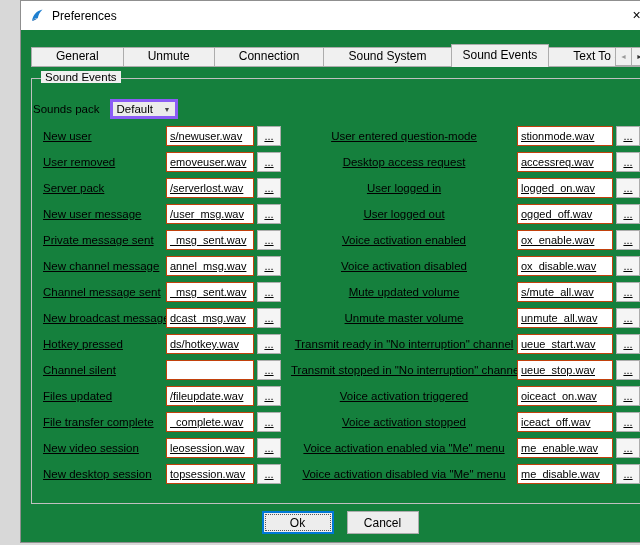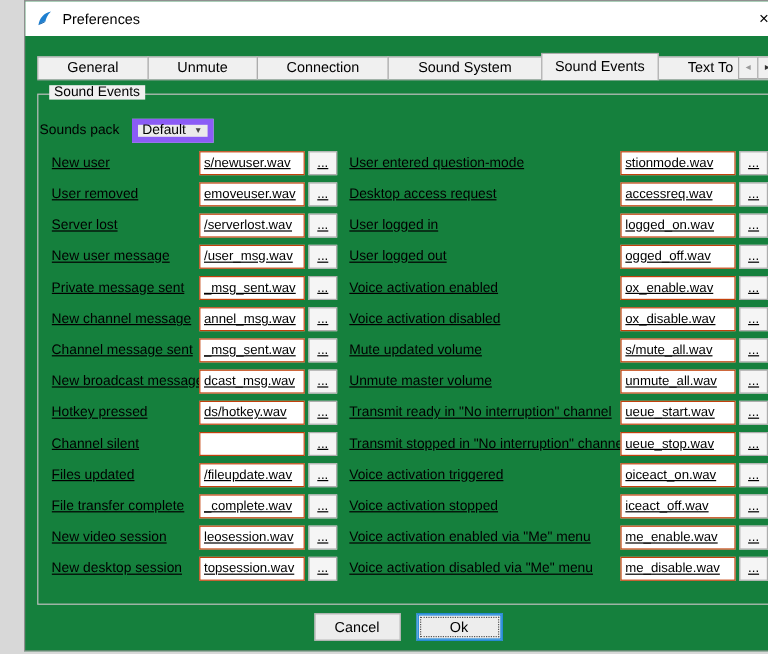--- a/index.html
+++ b/index.html
@@ -22,29 +22,29 @@
   .tab.active{height:23px;line-height:21px;margin-bottom:0;padding:0 11px;position:relative;z-index:2;background:#f0f0f0;}
   .tab-scroll{position:absolute;right:11px;top:46px;height:19px;display:flex;z-index:3;}
   .tsbtn{box-sizing:border-box;width:17px;height:19px;border:1px solid #acacac;background:#f0f0f0;
          font-size:7px;line-height:17px;text-align:center;color:#333;}
   .tsbtn.left{color:#9a9a9a;margin-right:-1px;}
   
   .groupbox{position:absolute;left:10px;right:10px;top:77px;height:424px;border:1px solid #c0c0c0;}
   .grouplabel{position:absolute;top:-8px;left:9px;background:#f0f0f0;padding:0 4px;font-size:11.5px;}
   .packrow{position:absolute;top:20px;left:1px;height:20px;display:flex;align-items:center;}
   .packlabel{font-size:11.5px;margin-right:10px;}
-  .combo{box-sizing:border-box;width:68px;height:20px;border:5px solid #8b5cf6;background:#ebebeb;
+  .combo{box-sizing:border-box;width:68px;height:20px;border:3px solid #8b5cf6;background:#ebebeb;
          display:flex;align-items:center;justify-content:space-between;padding:0 4px;font-size:11.5px;cursor:default;}
   .combo-arrow{font-size:7px;color:#444;}
   
   .ev-grid{position:absolute;top:44px;left:11px;right:5px;}
   .ev-row{height:26px;display:flex;align-items:center;text-decoration:underline;}
   .ev-label{font-size:11.5px;white-space:nowrap;overflow:hidden;}
   .ev-label.left{width:123px;}
-  .ev-label.right{width:226px;margin-left:10px;}
+  .ev-label.right{width:226px;margin-left:10px;text-align:center;}
   .ev-input{box-sizing:border-box;height:20px;border:1px solid #c2410c;background:#ffffff;
             font-family:"Liberation Sans",sans-serif;font-size:11px;padding:1px 3px;}
   .ev-input.lin{width:88px;}
   .ev-input.rin{width:96px;}
   .browse-btn{box-sizing:border-box;width:24px;height:20px;margin-left:3px;border:1px solid #adadad;background:#f5f5f5;
               font-family:"Liberation Sans",sans-serif;font-size:11px;line-height:10px;text-align:center;padding:0;cursor:default;}
   
   .footer{position:absolute;left:0;right:0;bottom:8px;display:flex;justify-content:center;gap:13px;}
   .btn{box-sizing:border-box;width:72px;height:23px;border:1px solid #adadad;background:#ededed;
        font-family:"Liberation Sans",sans-serif;font-size:12px;cursor:default;}
@@ -104,21 +104,21 @@
         </div>
         <div class="ev-row">
           <span class="ev-label left">User removed</span>
           <input class="ev-input lin" type="text" value="emoveuser.wav" style="">
           <button class="browse-btn">...</button>
           <span class="ev-label right">Desktop access request</span>
           <input class="ev-input rin" type="text" value="accessreq.wav" style="">
           <button class="browse-btn">...</button>
         </div>
         <div class="ev-row">
-          <span class="ev-label left">Server lost</span>
+          <span class="ev-label left">Server pack</span>
           <input class="ev-input lin" type="text" value="/serverlost.wav" style="">
           <button class="browse-btn">...</button>
           <span class="ev-label right">User logged in</span>
           <input class="ev-input rin" type="text" value="logged_on.wav" style="">
           <button class="browse-btn">...</button>
         </div>
         <div class="ev-row">
           <span class="ev-label left">New user message</span>
           <input class="ev-input lin" type="text" value="/user_msg.wav" style="">
           <button class="browse-btn">...</button>
@@ -203,17 +203,17 @@
           <input class="ev-input lin" type="text" value="topsession.wav" style="">
           <button class="browse-btn">...</button>
           <span class="ev-label right">Voice activation disabled via "Me" menu</span>
           <input class="ev-input rin" type="text" value="me_disable.wav" style="">
           <button class="browse-btn">...</button>
         </div>
       </div>
   </div>
 
   <div class="footer">
+    <button class="btn ok">Ok</button>
     <button class="btn">Cancel</button>
-    <button class="btn ok">Ok</button>
   </div>
 
 </div>
 
 </body></html>

